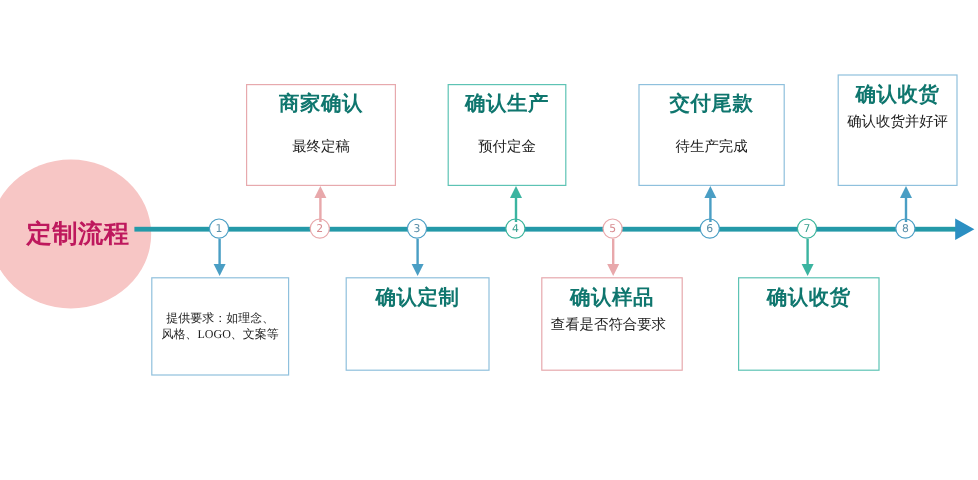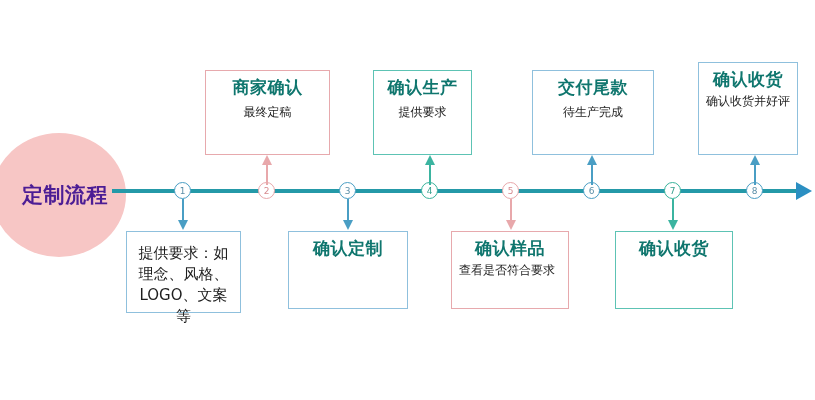--- a/index.html
+++ b/index.html
@@ -27,21 +27,21 @@
     height: 124px;
     border-radius: 50%;
     background: #f7c6c5;
     display: flex;
     align-items: center;
     justify-content: center;
   }
   .hub-label {
     font-size: 21px;
     font-weight: bold;
-    color: #4c1d95;
+    color: #be185d;
     letter-spacing: 0.5px;
     white-space: nowrap;
     transform: translateX(6px);
   }
 
   
   .axis {
     position: absolute;
     left: 112px;
     top: 189px;
@@ -145,30 +145,31 @@
     color: #0f766e;
     text-align: center;
     line-height: 1.25;
     letter-spacing: 0.5px;
   }
   .card-sub {
     font-size: 12px;
     color: #1d1d1d;
     text-align: center;
     line-height: 1.35;
-    margin-top: 6px;
+    margin-top: 16px;
   }
   .card-sub.left {
     text-align: left;
     margin-top: 3px;
   }
   .card-sub.small {
-    font-size: 15px;
+    font-size: 10px;
     line-height: 1.4;
-    margin-top: 5px;
+    margin-top: 21px;
+    font-family: Liberation Serif, serif;
   }
 </style>
 </head>
 <body>
 
 <div id="stage">
 
   <div class="hub">
     <span class="hub-label">定制流程</span>
   </div>
@@ -204,21 +205,21 @@
     <div class="card-title">确认定制</div>
   </div>
 
   <div class="node teal" style="left:421px;">
     <span>4</span>
   </div>
   <div class="stem teal" style="left:429px; top:163px; height:22px;"></div>
   <div class="head up teal" style="left:425px; top:155px;"></div>
   <div class="card teal" style="left:373px; top:70px; width:99px; height:85px;">
     <div class="card-title">确认生产</div>
-    <div class="card-sub">提供要求</div>
+    <div class="card-sub">预付定金</div>
   </div>
 
   <div class="node pink" style="left:502px;">
     <span>5</span>
   </div>
   <div class="stem pink" style="left:510px; top:199px; height:23px;"></div>
   <div class="head down pink" style="left:506px; top:220px;"></div>
   <div class="card pink" style="left:451px; top:231px; width:118px; height:78px;">
     <div class="card-title">确认样品</div>
     <div class="card-sub left">查看是否符合要求</div>

